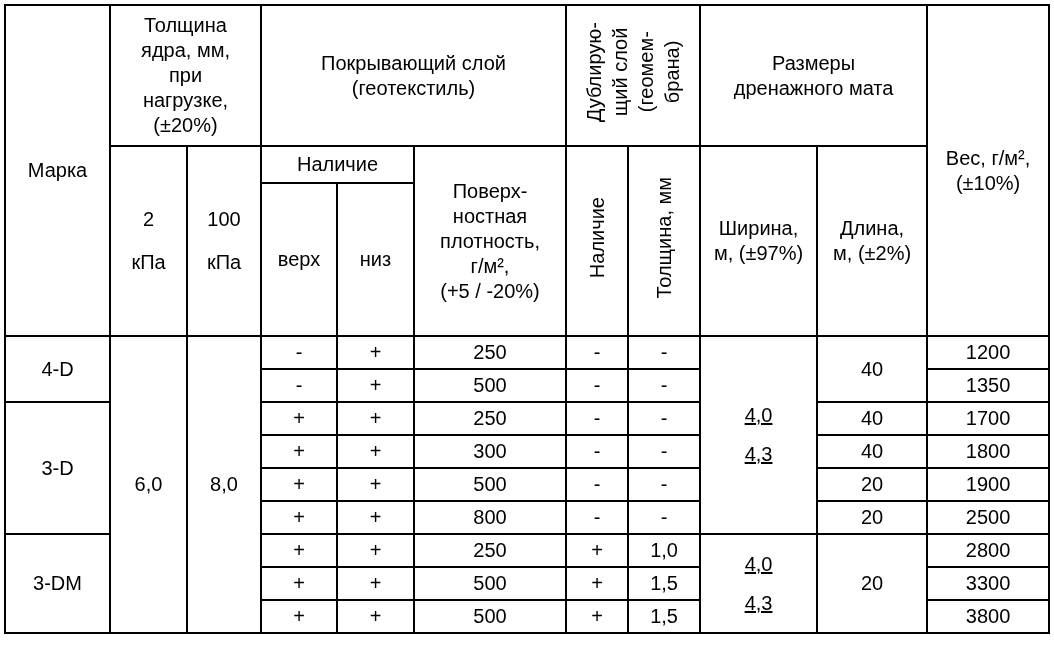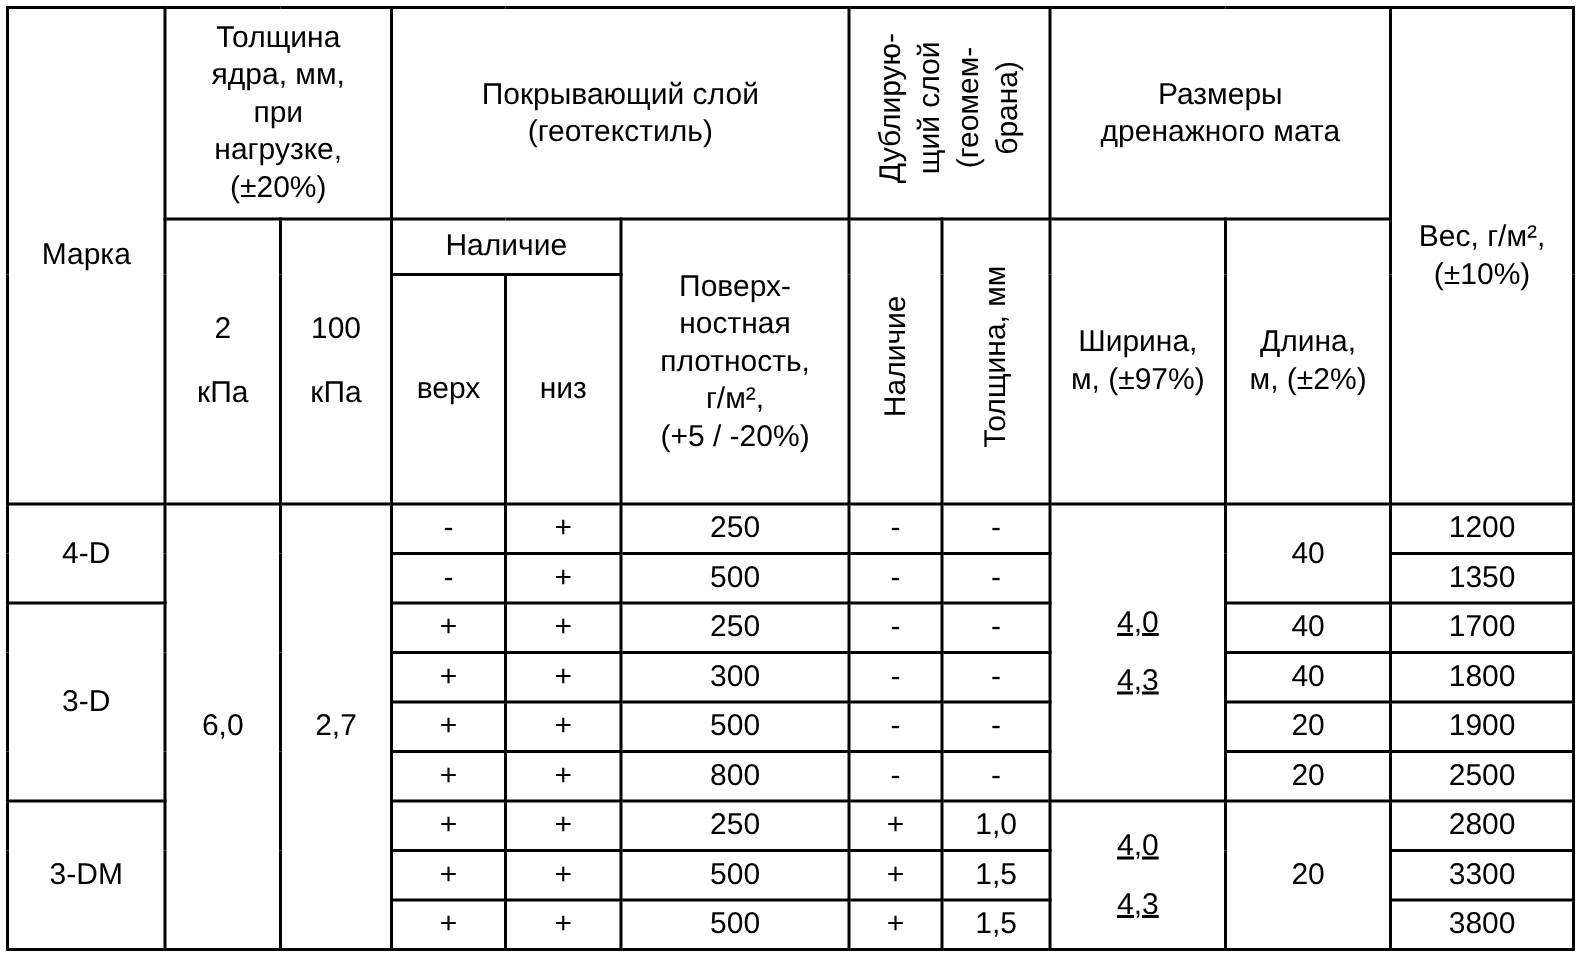--- a/index.html
+++ b/index.html
@@ -100,21 +100,21 @@
   </tr>
 
   <tr class="hC">
     <th>верх</th>
     <th>низ</th>
   </tr>
 
   <tr class="d">
     <td rowspan="2">4-D</td>
     <td rowspan="9">6,0</td>
-    <td rowspan="9">2,7</td>
+    <td rowspan="9">8,0</td>
     <td>-</td>
     <td>+</td>
     <td>250</td>
     <td>-</td>
     <td>-</td>
     <td rowspan="6" class="wid">4,0
 4,3</td>
     <td rowspan="2">40</td>
     <td>1200</td>
   </tr>

